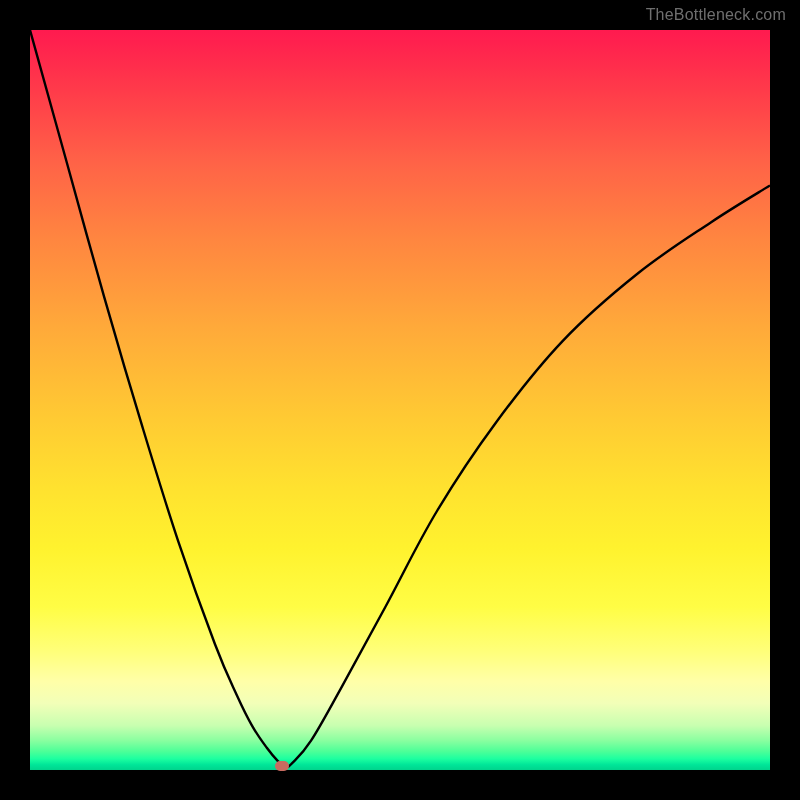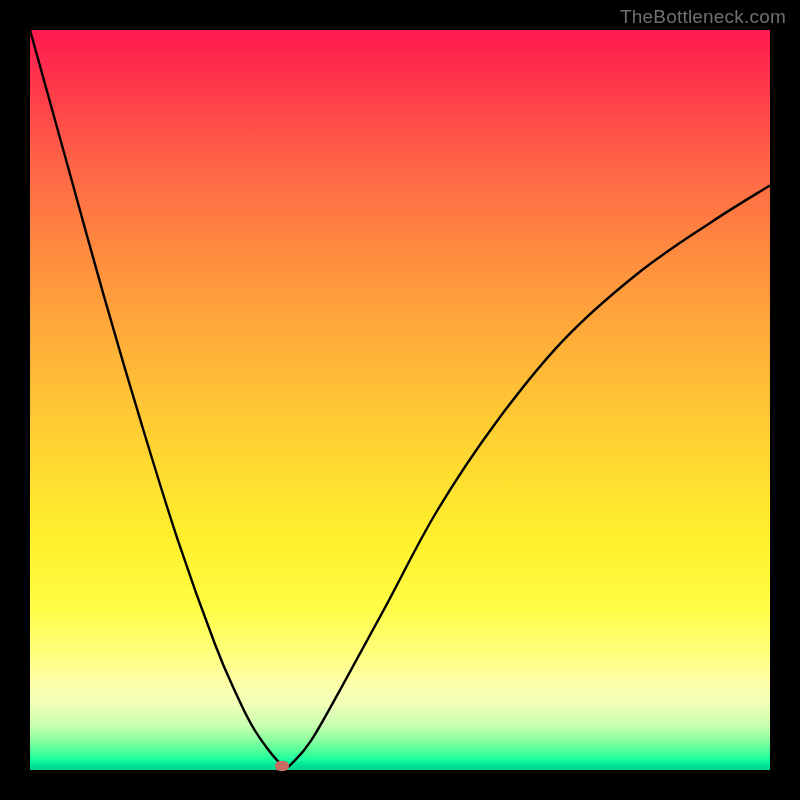--- a/index.html
+++ b/index.html
@@ -36,21 +36,21 @@
       #1cffa0 98.5%,
       #00e598 99.3%,
       #00d48c 100%
     );
   }
   .watermark {
     position: absolute;
     top: 6px;
     right: 14px;
     color: #6f6f6f;
-    font-size: 19px;
+    font-size: 16px;
     letter-spacing: 0.2px;
   }
   svg.curve {
     position: absolute;
     left: 30px;
     top: 30px;
     width: 740px;
     height: 740px;
   }
   .marker {

